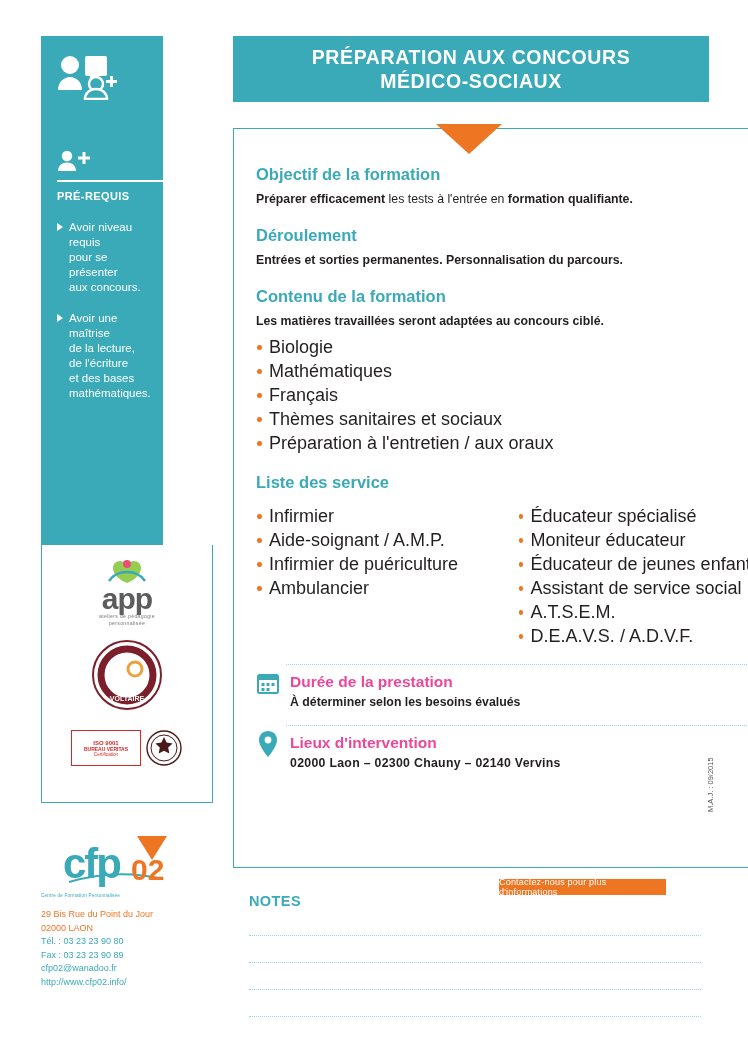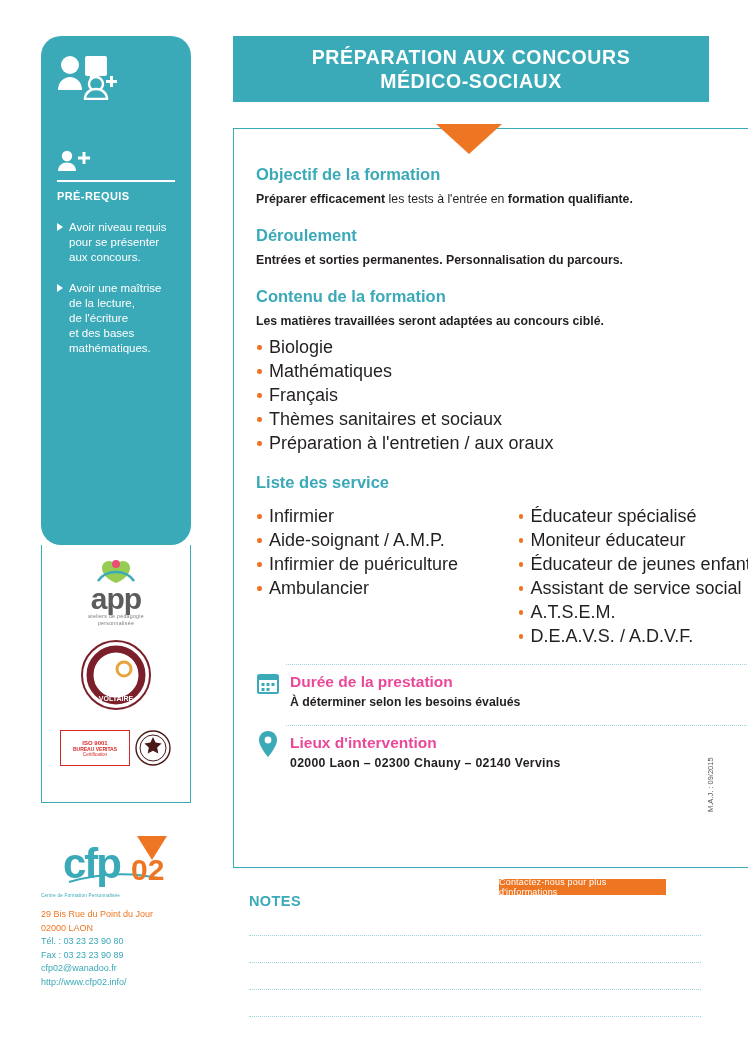--- a/index.html
+++ b/index.html
@@ -11,25 +11,24 @@
   }
   .page { position: relative; width: 748px; height: 1058px; overflow: hidden; }
 
   
   .sidebar {
     position: absolute; left: 41px; top: 36px;
     width: 150px;
   }
   .sidebar-teal {
     background: #3aa9b8;
-    width: 150px; height: 509px;
+    width: 122px; height: 509px;
     padding: 18px 16px 10px 16px;
     color: #ffffff;
     position: relative;
-    border-radius: 20px;
   }
   .logo-people { margin-bottom: 46px; }
   .prereq-icon { margin-bottom: 4px; }
   .prereq-rule {
     border-bottom: 2px solid #ffffff;
     width: 118px;
     margin: 4px 0 8px 0;
   }
   .prereq-title {
     font-size: 11px; font-weight: bold; letter-spacing: .4px;
@@ -43,21 +42,21 @@
   }
   .prereq-item .tri {
     position: absolute; left: 0; top: 3px;
     width: 0; height: 0;
     border-top: 4.5px solid transparent;
     border-bottom: 4.5px solid transparent;
     border-left: 6px solid #ffffff;
   }
 
   .sidebar-white {
-    width: 150px; height: 258px;
+    width: 172px; height: 258px;
     border: 1px solid #3aa9b8;
     border-top: none;
     background: #ffffff;
     padding: 14px 10px;
     display: flex; flex-direction: column;
     align-items: center; justify-content: flex-start;
     gap: 10px;
   }
   .badge-app { text-align: center; }
   .badge-app .app-word {

